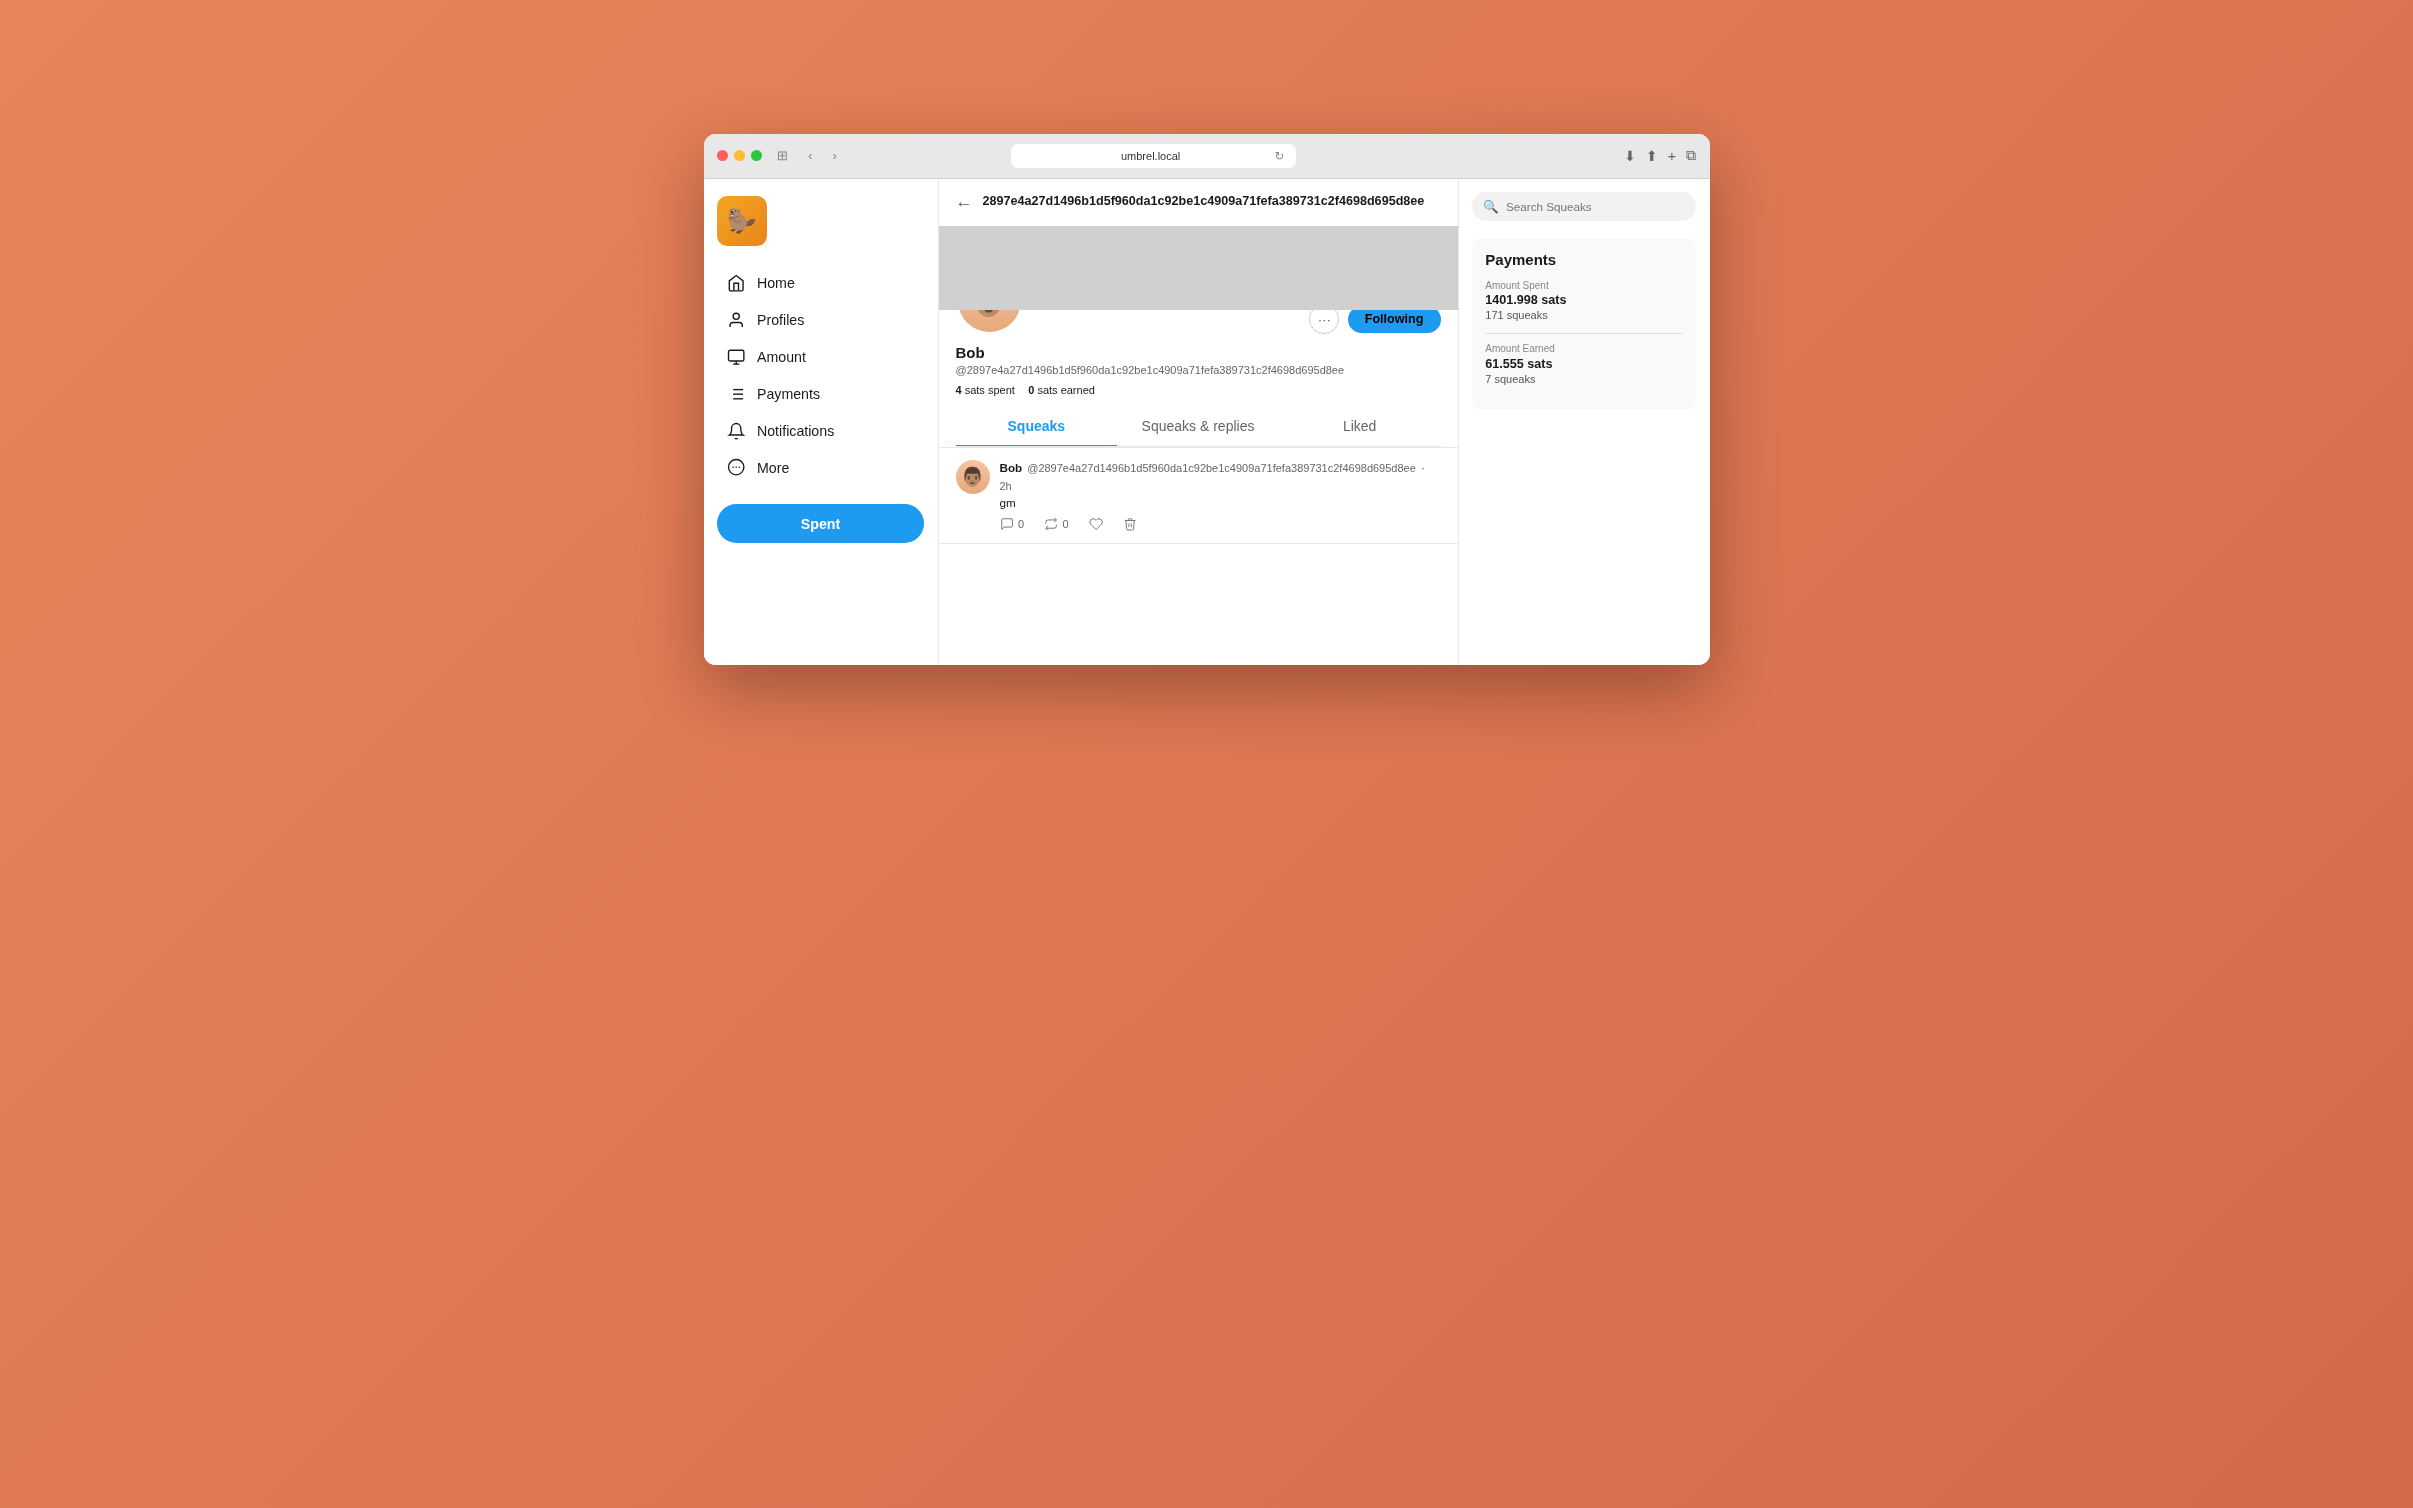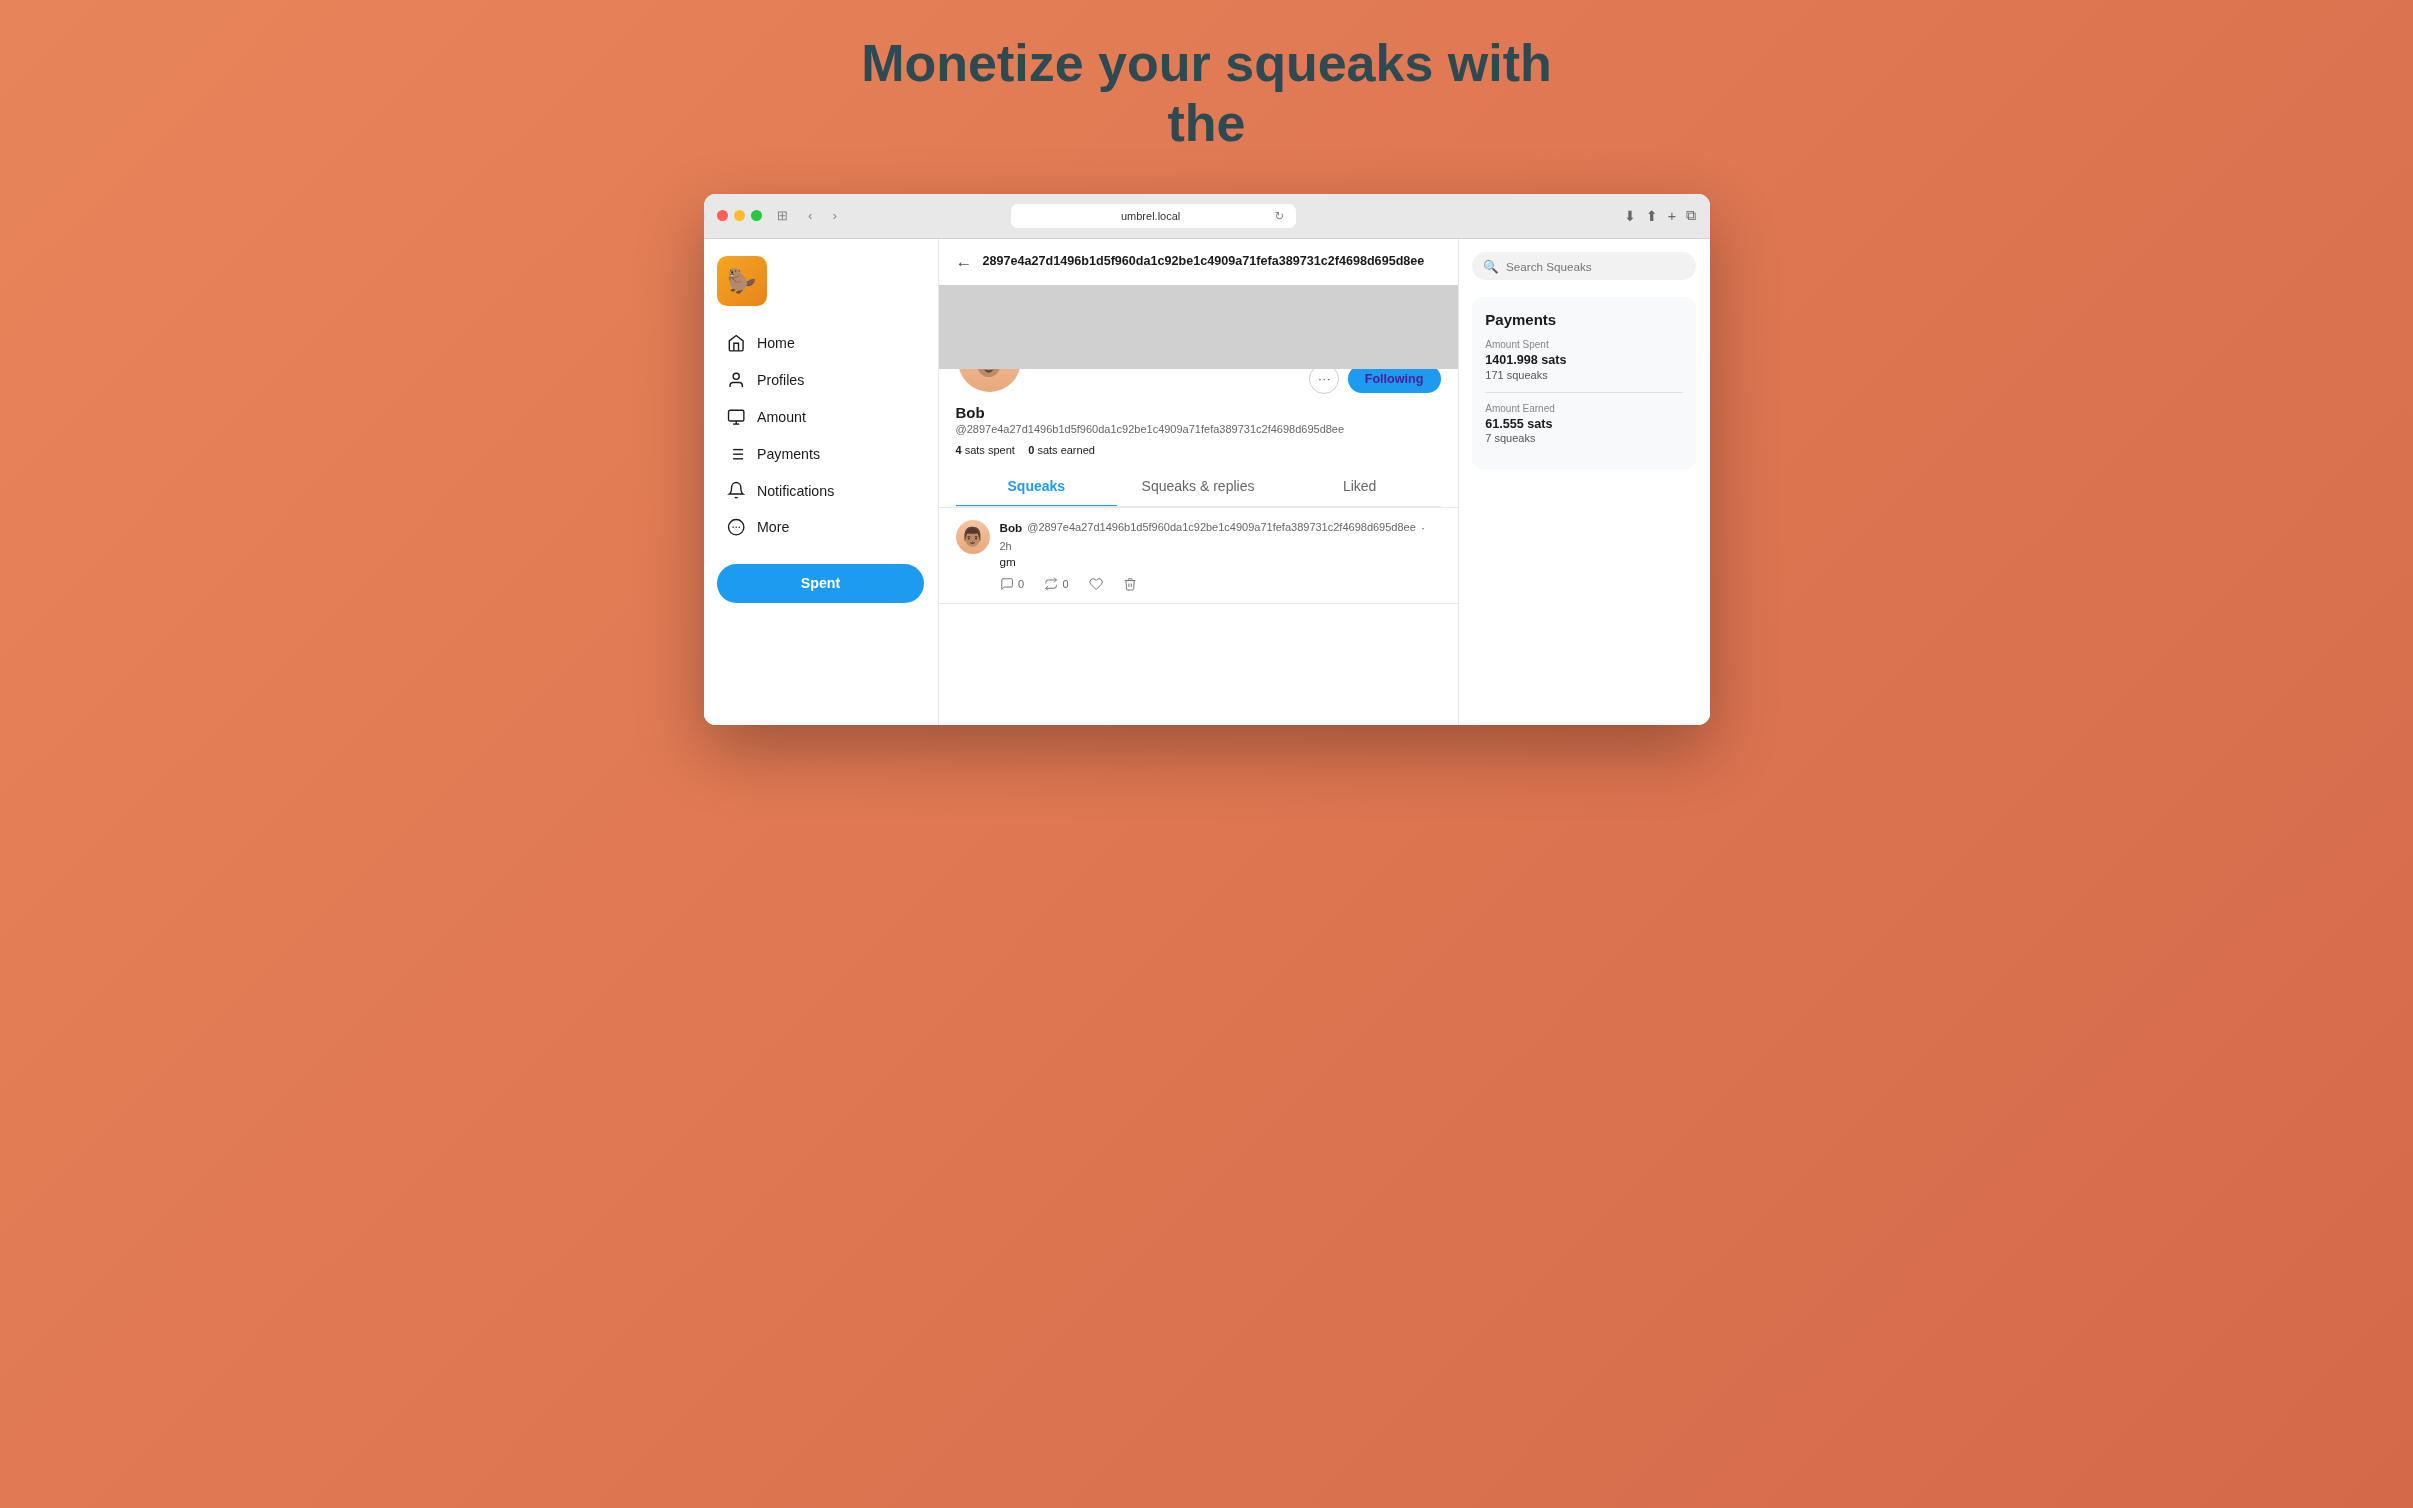--- a/index.html
+++ b/index.html
@@ -166,21 +166,21 @@
       width: 30px; height: 30px;
       border-radius: 50%;
       border: 1.3px solid #ccc;
       background: white;
       cursor: pointer;
       display: flex; align-items: center; justify-content: center;
       font-size: 13.4px; color: #555;
     }
     .following-btn {
       background: #1d9bf0;
-      color: #4c1d95;
+      color: #000000;
       border: none;
       border-radius: 17px;
       padding: 6.7px 17px;
       font-size: 12.6px;
       font-weight: 600;
       cursor: pointer;
     }
     .profile-info { padding: 0 0 10px; }
     .profile-name { font-size: 15px; font-weight: 700; color: #1a1a1a; margin-bottom: 2.5px; }
     .profile-handle { font-size: 11px; color: #666; word-break: break-all; margin-bottom: 8.4px; }
@@ -266,21 +266,21 @@
       display: flex;
       align-items: center;
       justify-content: center;
       font-size: 18.4px;
     }
   </style>
 </head>
 <body>
 
 <div class="headline">
-  <span>Monetize your squeaks with the</span><br>
+  <br>
 </div>
 
 <div class="browser-window">
 
   <div class="browser-chrome">
     <div class="traffic-lights">
       <div class="tl tl-red"></div>
       <div class="tl tl-yellow"></div>
       <div class="tl tl-green"></div>
     </div>

